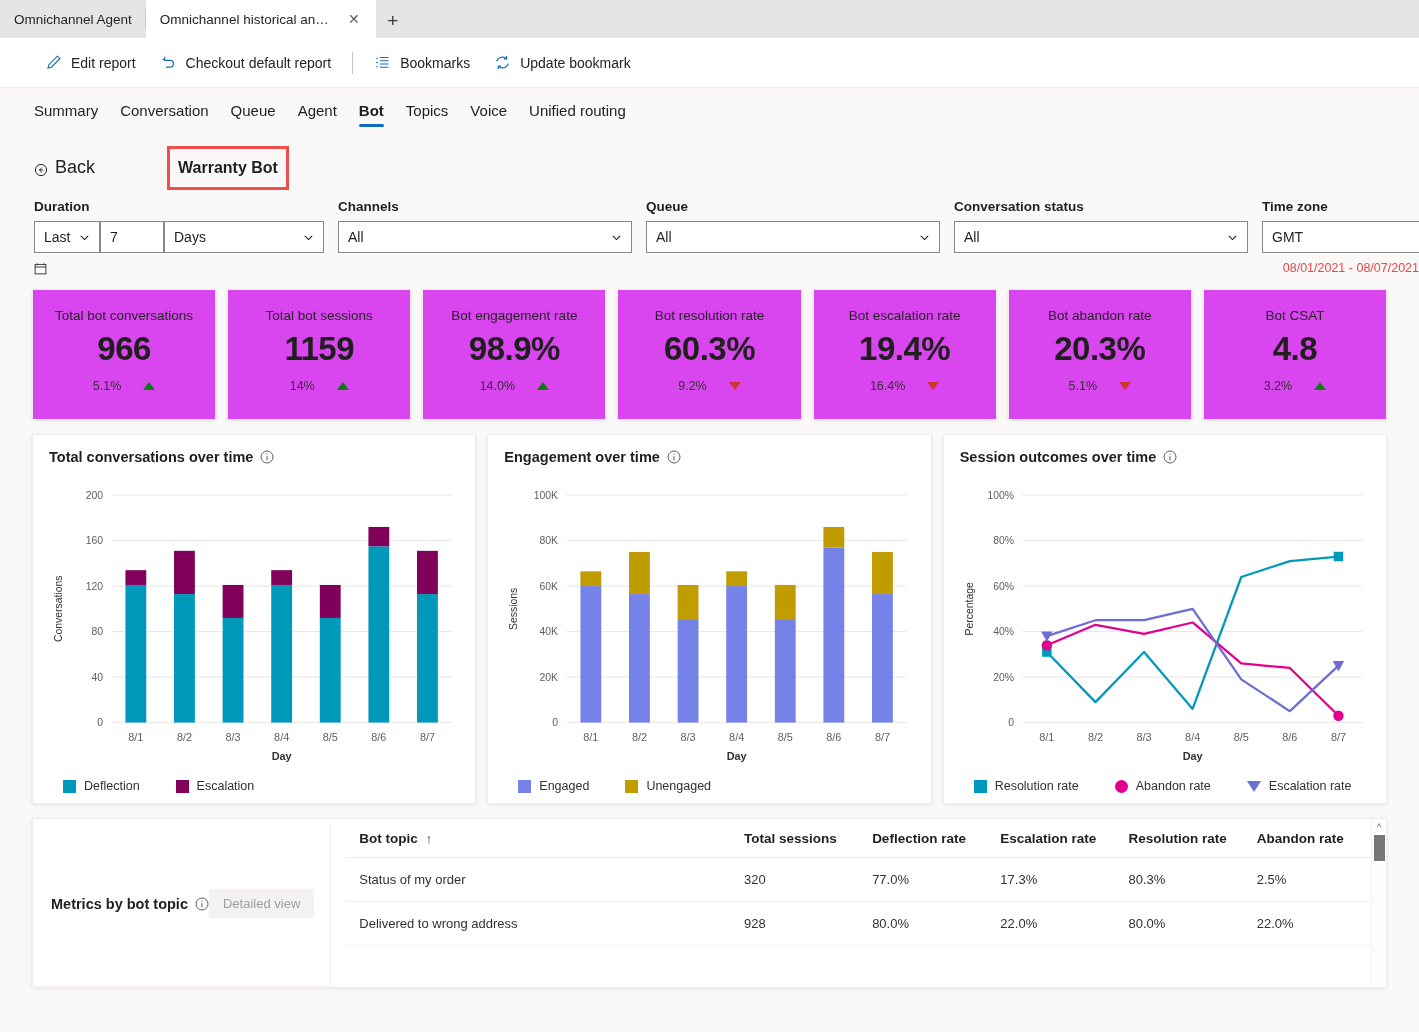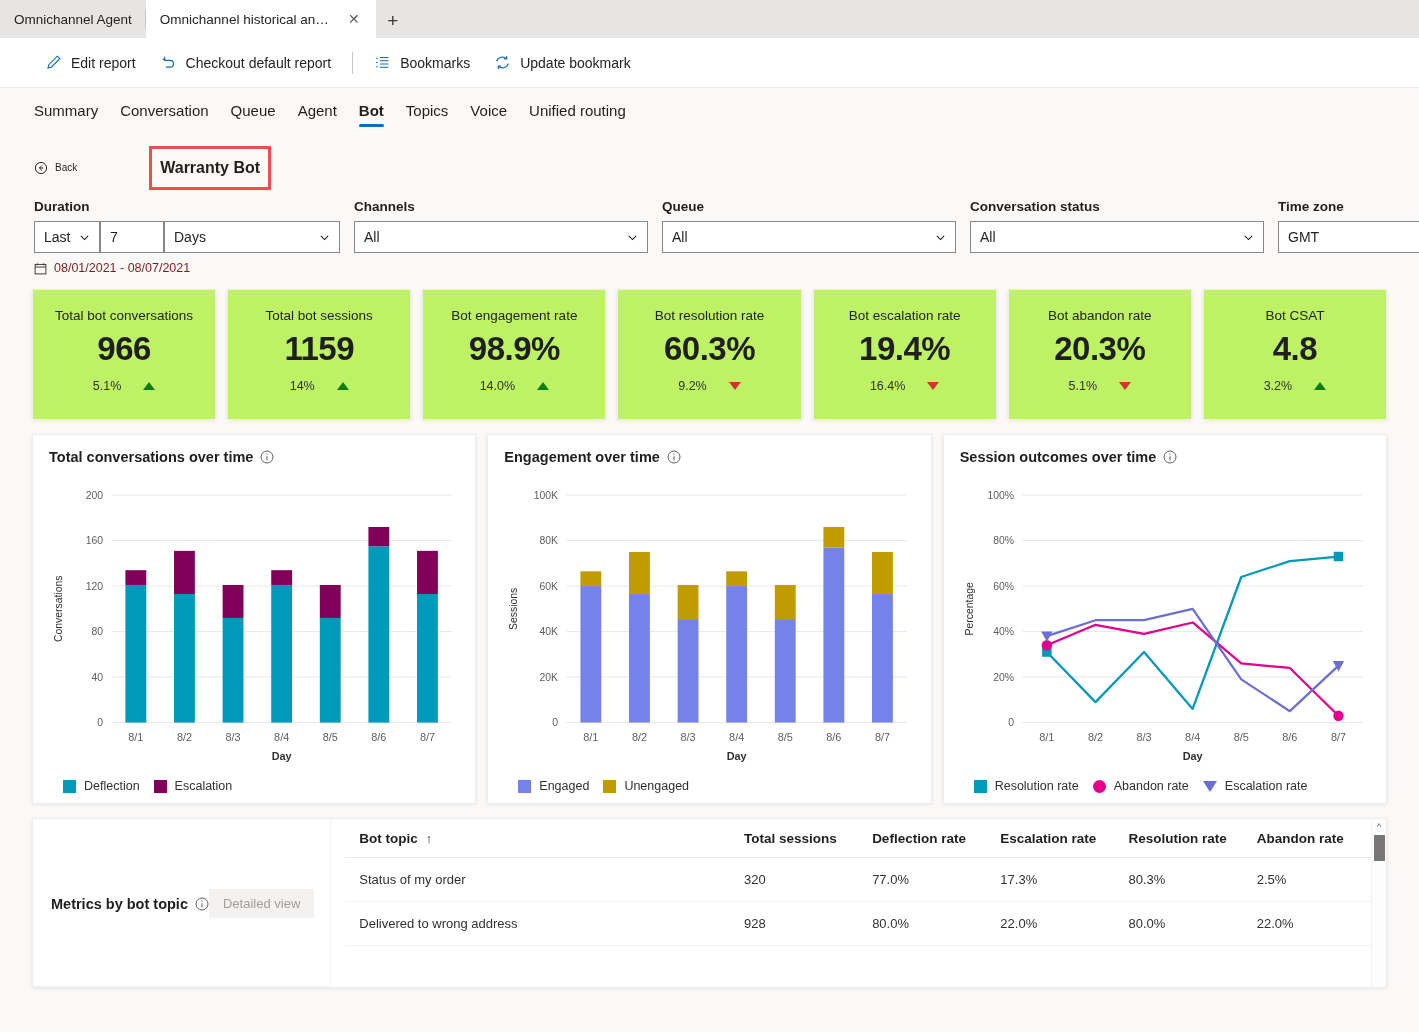--- a/index.html
+++ b/index.html
@@ -98,21 +98,21 @@
   .navtab.active:first-child::after { left: 0; }
 
   
   .backrow {
     display:flex; align-items:center;
     padding: 17px 0 0 34px;
     height: 52px;
   }
   .back-btn {
     display:flex; align-items:center; gap:7px;
-    font-size:10px; color:#201f1e; cursor:pointer;
+    font-size:18px; color:#201f1e; cursor:pointer;
   }
   .back-icon { width:14px; height:14px; display:block; }
   .bot-title-box {
     margin-left: 72px;
     border: 3px solid #f04d4d;
     padding: 10px 8px;
     background: #faf9f8;
   }
   .bot-title {
     font-size: 16px; font-weight: bold; color: #201f1e; white-space:nowrap;
@@ -135,38 +135,38 @@
     padding: 0 9px;
     font-size: 14px; color:#201f1e;
     cursor:pointer;
     position:relative;
   }
   .ctrl .val { flex:1; overflow:hidden; text-overflow:ellipsis; white-space:nowrap; }
   .chev { width:11px; height:11px; margin-left:8px; flex:0 0 auto; color:#201f1e; }
   .chev svg { width:11px; height:11px; display:block; }
   .w-last { width: 66px; }
   .w-num  { width: 64px; }
-  .w-unit { width: 176px; }
+  .w-unit { width: 160px; }
   .w-sel  { width: 294px; }
   .w-tz   { width: 248px; }
   .daterow {
     display:flex; align-items:center; gap:7px;
     padding: 8px 0 0 34px;
-    font-size: 12.5px; color: #7f1d1d;
+    font-size: 12.5px; color: #ef4444; justify-content: space-between;
   }
   .cal-icon { width:13px; height:13px; display:block; }
 
   
   .kpis {
     display:flex; gap: 11px;
     padding: 14px 32px 0 32px;
   }
   .kpi {
     flex: 1 1 0;
-    background:#bef264;
+    background:#d946ef;
     border: 1px solid #f0eeed;
     box-shadow: 0 1.2px 3.6px rgba(0,0,0,.10);
     height: 131px;
     display:flex; flex-direction:column; align-items:center;
     padding-top: 18px;
   }
   .kpi-label { font-size: 13.5px; color:#252423; }
   .kpi-value { font-size: 33px; font-weight: 600; color:#201f1e; margin-top: 7px; letter-spacing:-0.5px; }
   .kpi-delta { display:flex; align-items:center; gap:22px; margin-top: 11px; font-size:12.5px; color:#323130; }
   .tri { width:0; height:0; }
@@ -182,21 +182,21 @@
     box-shadow: 0 1.2px 3.6px rgba(0,0,0,.10);
     height: 370px;
     padding: 14px 16px 10px 16px;
     display:flex; flex-direction:column;
     position:relative;
   }
   .card-title { display:flex; align-items:center; gap:7px; font-size:14.5px; font-weight:bold; color:#201f1e; }
   .info-icon { width:14px; height:14px; display:block; color:#605e5c; }
   .plotwrap { flex:1; position:relative; margin-top: 8px; }
   .plot-svg { position:absolute; inset:0; width:100%; height:100%; }
-  .legend { display:flex; gap: 14px; align-items:flex-start; padding-top:4px; padding-left:14px; }
+  .legend { display:flex; gap: 36px; align-items:flex-start; padding-top:4px; padding-left:14px; }
   .lg { display:flex; align-items:center; gap:8px; font-size:12.5px; color:#323130; cursor:pointer; }
   .lg-sq { width:13px; height:13px; }
   .lg-ci { width:13px; height:13px; border-radius:50%; }
   .lg-tr { width:0; height:0; border-left:7px solid transparent; border-right:7px solid transparent; }
 
   
   .tablecard {
     margin: 14px 32px 0 32px;
     background:#ffffff;
     border:1px solid #f0eeed;

